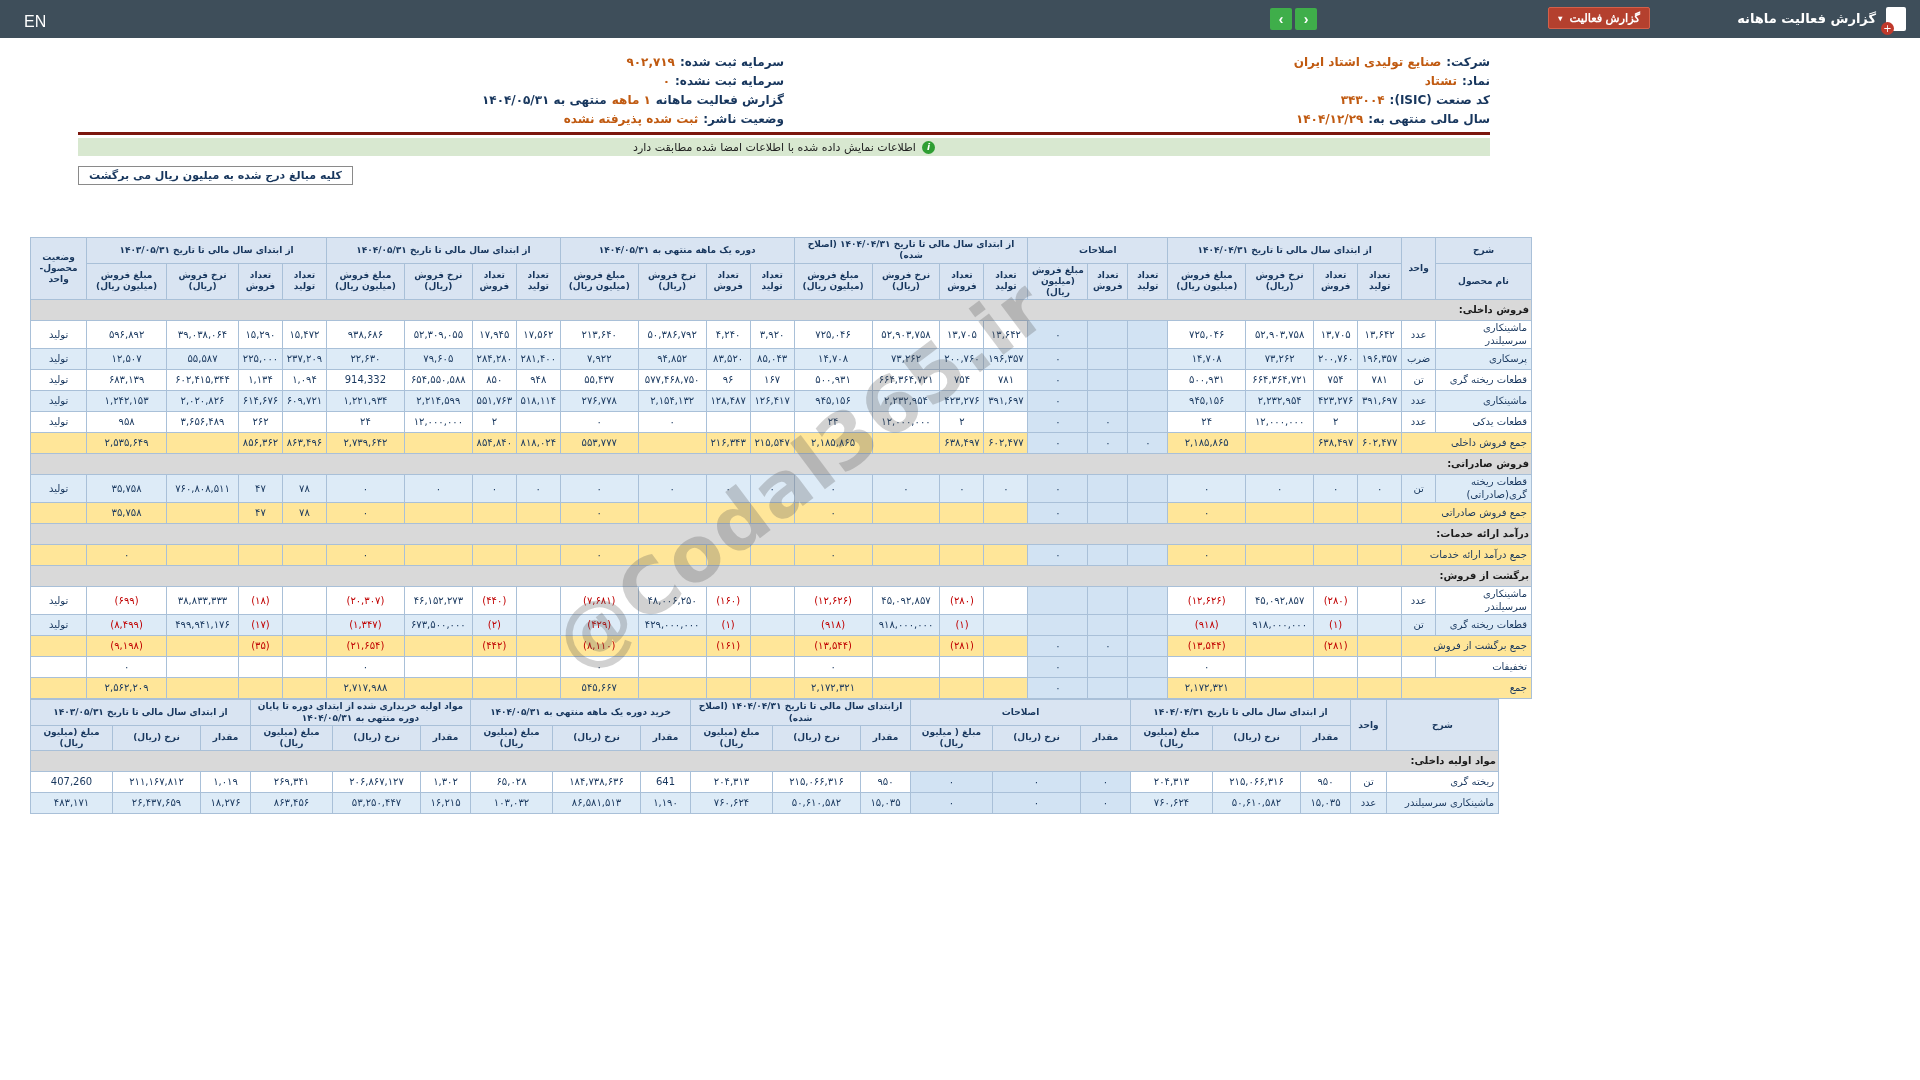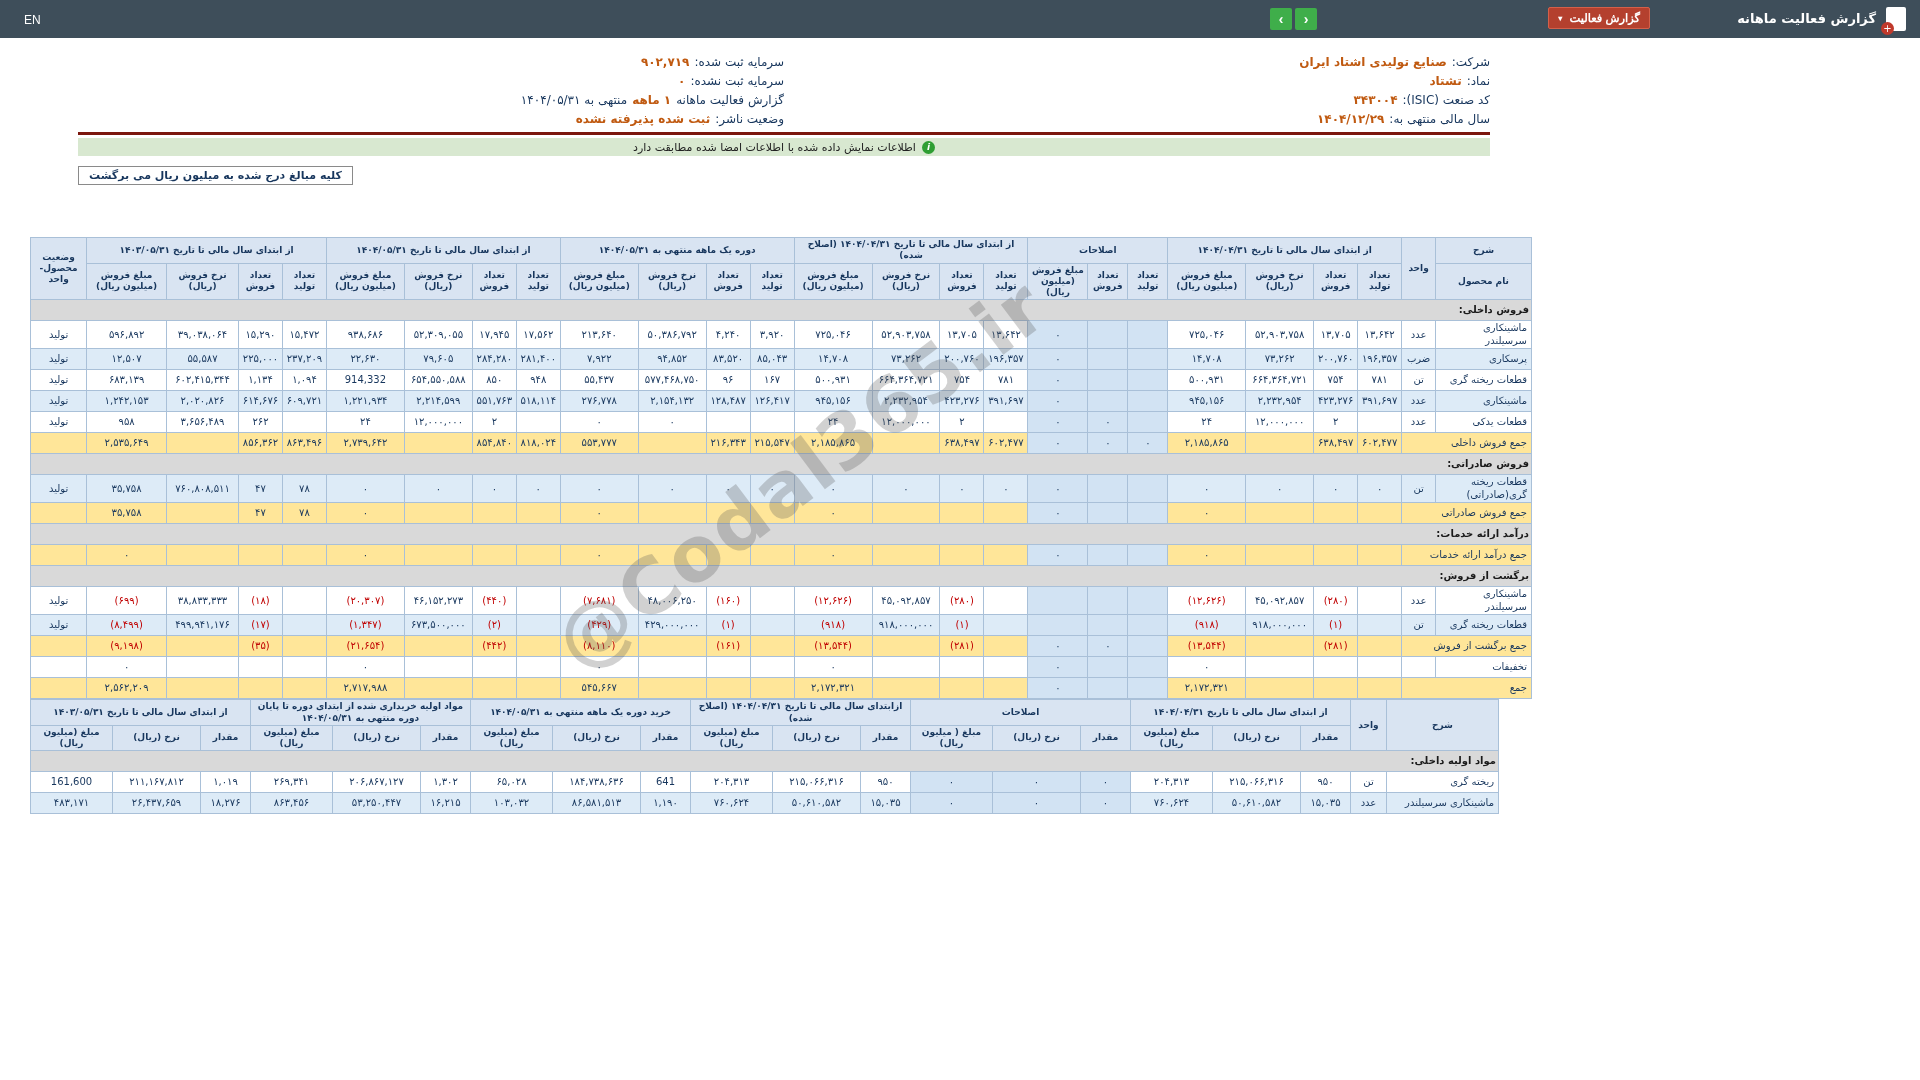--- a/index.html
+++ b/index.html
@@ -2,39 +2,39 @@
 <html lang="fa"><head>
 <meta charset="utf-8">
 <style>
   html,body{margin:0;padding:0;}
   body{width:1920px;height:1080px;overflow:hidden;position:relative;background:#fff;
        font-family:"DejaVu Sans","Liberation Sans",sans-serif;}
   .page{position:relative;width:1920px;height:1080px;}
 
   
   .topbar{position:relative;height:38px;background:#3e4e5a;}
-  .en{position:absolute;left:18px;top:12px;color:#fff;font-size:12px;cursor:pointer;background:none;border:none;}
+  .en{position:absolute;left:18px;top:12px;color:#fff;font-size:16px;cursor:pointer;background:none;border:none;}
   .navpair{position:absolute;left:1270px;top:8px;display:flex;gap:3px;}
   .greenbtn{width:22px;height:22px;background:#3fae4a;border:none;border-radius:2px;color:#fff;
             font-size:14px;font-weight:bold;line-height:20px;cursor:pointer;padding:0;text-align:center;}
   .docicon{position:absolute;right:14px;top:7px;width:20px;height:24px;background:#fff;border-radius:2px;}
   .docicon .plus{position:absolute;left:-5px;bottom:-4px;width:13px;height:13px;background:#c0392b;color:#fff;
                  border-radius:50%;font-size:10px;line-height:13px;text-align:center;font-style:normal;}
   .ttl{position:absolute;right:44px;top:11px;color:#fff;font-size:13px;font-weight:bold;direction:rtl;}
   .chip{position:absolute;right:270px;top:7px;background:#b4402e;color:#fff;border:1px solid #d4604a;
         border-radius:2px;font-size:11.5px;font-weight:bold;padding:3px 9px;display:flex;direction:rtl;
         align-items:center;gap:7px;cursor:pointer;}
   .chip .caret{font-size:8px;}
 
   
   .info{direction:rtl;margin:14px 430px 0 78px;}
   .cols{display:flex;}
   .col{width:50%;}
   .irow{height:19px;display:flex;align-items:center;gap:5px;font-size:12px;}
-  .lbl{font-weight:normal;color:#17365d;}
+  .lbl{font-weight:bold;color:#17365d;}
   .val{font-weight:bold;color:#c05a11;}
   .redline{height:3px;background:#7b170e;marg in-top:4px;margin-top:4px;}
   .signed{height:18px;background:#d8e8d0;display:flex;align-items:center;justify-content:center;gap:6px;
           font-size:11px;color:#222;margin-top:3px;}
   .infoicon{width:13px;height:13px;border-radius:50%;background:#2f9e33;color:#fff;font-size:9px;font-weight:bold;
             font-style:italic;display:flex;align-items:center;justify-content:center;}
   .amounts{width:fit-content;margin:10px auto 0 0;border:1px solid #8a8a8a;background:#fff;
            padding:2px 10px;font-size:11px;font-weight:bold;color:#17365d;}
 
   
@@ -674,21 +674,21 @@
             <td class="num">۲۱۵,۰۶۶,۳۱۶</td>
             <td class="num">۲۰۴,۳۱۳</td>
             <td class="num">641</td>
             <td class="num">۱۸۴,۷۳۸,۶۳۶</td>
             <td class="num">۶۵,۰۲۸</td>
             <td class="num">۱,۳۰۲</td>
             <td class="num">۲۰۶,۸۶۷,۱۲۷</td>
             <td class="num">۲۶۹,۳۴۱</td>
             <td class="num">۱,۰۱۹</td>
             <td class="num">۲۱۱,۱۶۷,۸۱۲</td>
-            <td class="num">161,600</td>
+            <td class="num">407,260</td>
           </tr>
           <tr class="alt">
             <td class="name">ماشینکاری سرسیلندر</td>
             <td class="unit">عدد</td>
             <td class="num">۱۵,۰۳۵</td>
             <td class="num">۵۰,۶۱۰,۵۸۲</td>
             <td class="num">۷۶۰,۶۲۴</td>
             <td class="num esl">۰</td>
             <td class="num esl">۰</td>
             <td class="num esl">۰</td>

